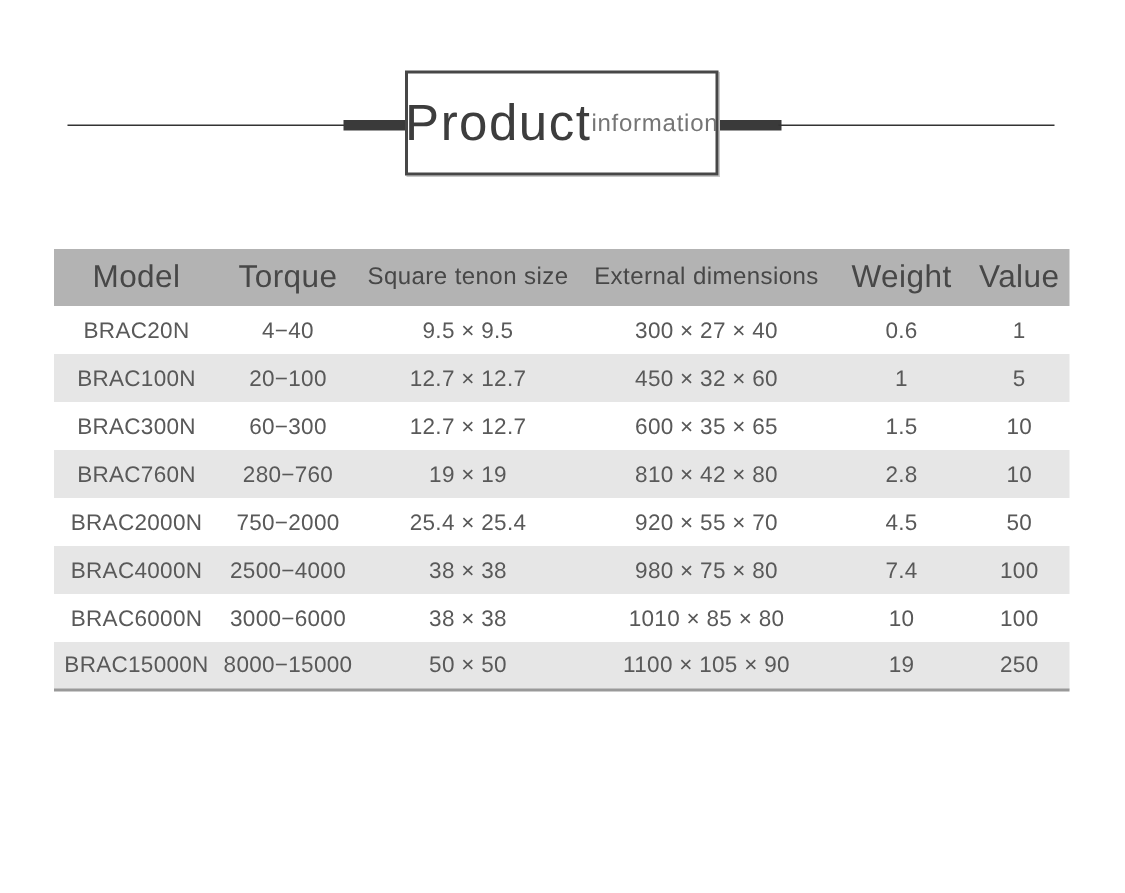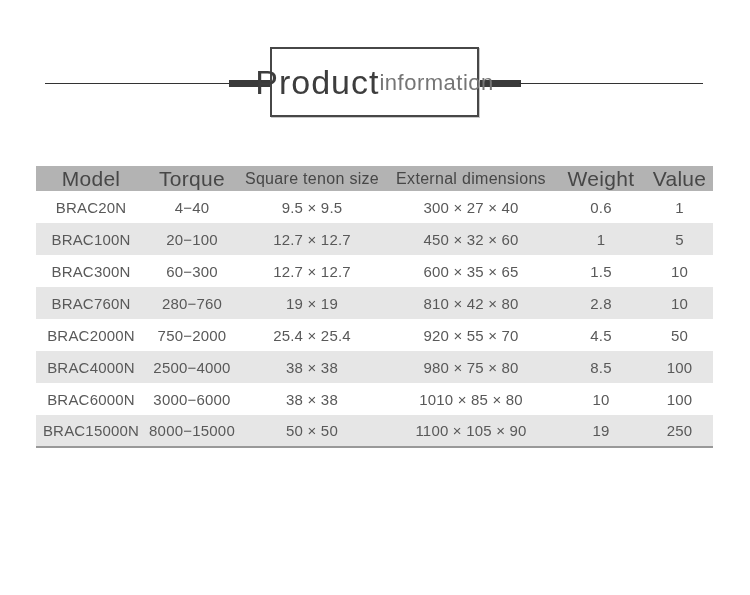--- a/index.html
+++ b/index.html
@@ -38,40 +38,40 @@
     box-shadow:1px 1px 0 #c9c9c9;
     z-index:2;
     display:flex;flex-direction:row;align-items:center;justify-content:center;
     text-align:center;
   }
   .title-main{
     font-size:34px;line-height:36px;color:var(--text-dark);
     letter-spacing:1px;
   }
   .title-sub{
-    font-size:22px;line-height:21px;color:var(--text-sub);
+    font-size:16px;line-height:21px;color:var(--text-sub);
     letter-spacing:0.5px;
   }
 
   
   .product-table{
     position:absolute;left:36px;top:166px;width:677px;
     border-collapse:collapse;table-layout:fixed;
     border-bottom:2px solid var(--table-bottom);
   }
   .product-table col.c-model{width:110px;}
   .product-table col.c-torque{width:92px;}
   .product-table col.c-tenon{width:148px;}
   .product-table col.c-dims{width:170px;}
   .product-table col.c-weight{width:90px;}
   .product-table col.c-value{width:67px;}
 
   .product-table th{
     background:var(--header-bg);
-    height:25px;
+    height:38px;
     font-weight:normal;
     color:#474747;
     text-align:center;
     vertical-align:middle;
     letter-spacing:0.3px;
   }
   .product-table th:nth-child(1),
   .product-table th:nth-child(2),
   .product-table th:nth-child(5),
   .product-table th:nth-child(6){font-size:21px;}
@@ -162,21 +162,21 @@
       <td>25.4 × 25.4</td>
       <td>920 × 55 × 70</td>
       <td>4.5</td>
       <td>50</td>
     </tr>
     <tr>
       <td>BRAC4000N</td>
       <td>2500−4000</td>
       <td>38 × 38</td>
       <td>980 × 75 × 80</td>
-      <td>8.5</td>
+      <td>7.4</td>
       <td>100</td>
     </tr>
     <tr>
       <td>BRAC6000N</td>
       <td>3000−6000</td>
       <td>38 × 38</td>
       <td>1010 × 85 × 80</td>
       <td>10</td>
       <td>100</td>
     </tr>

